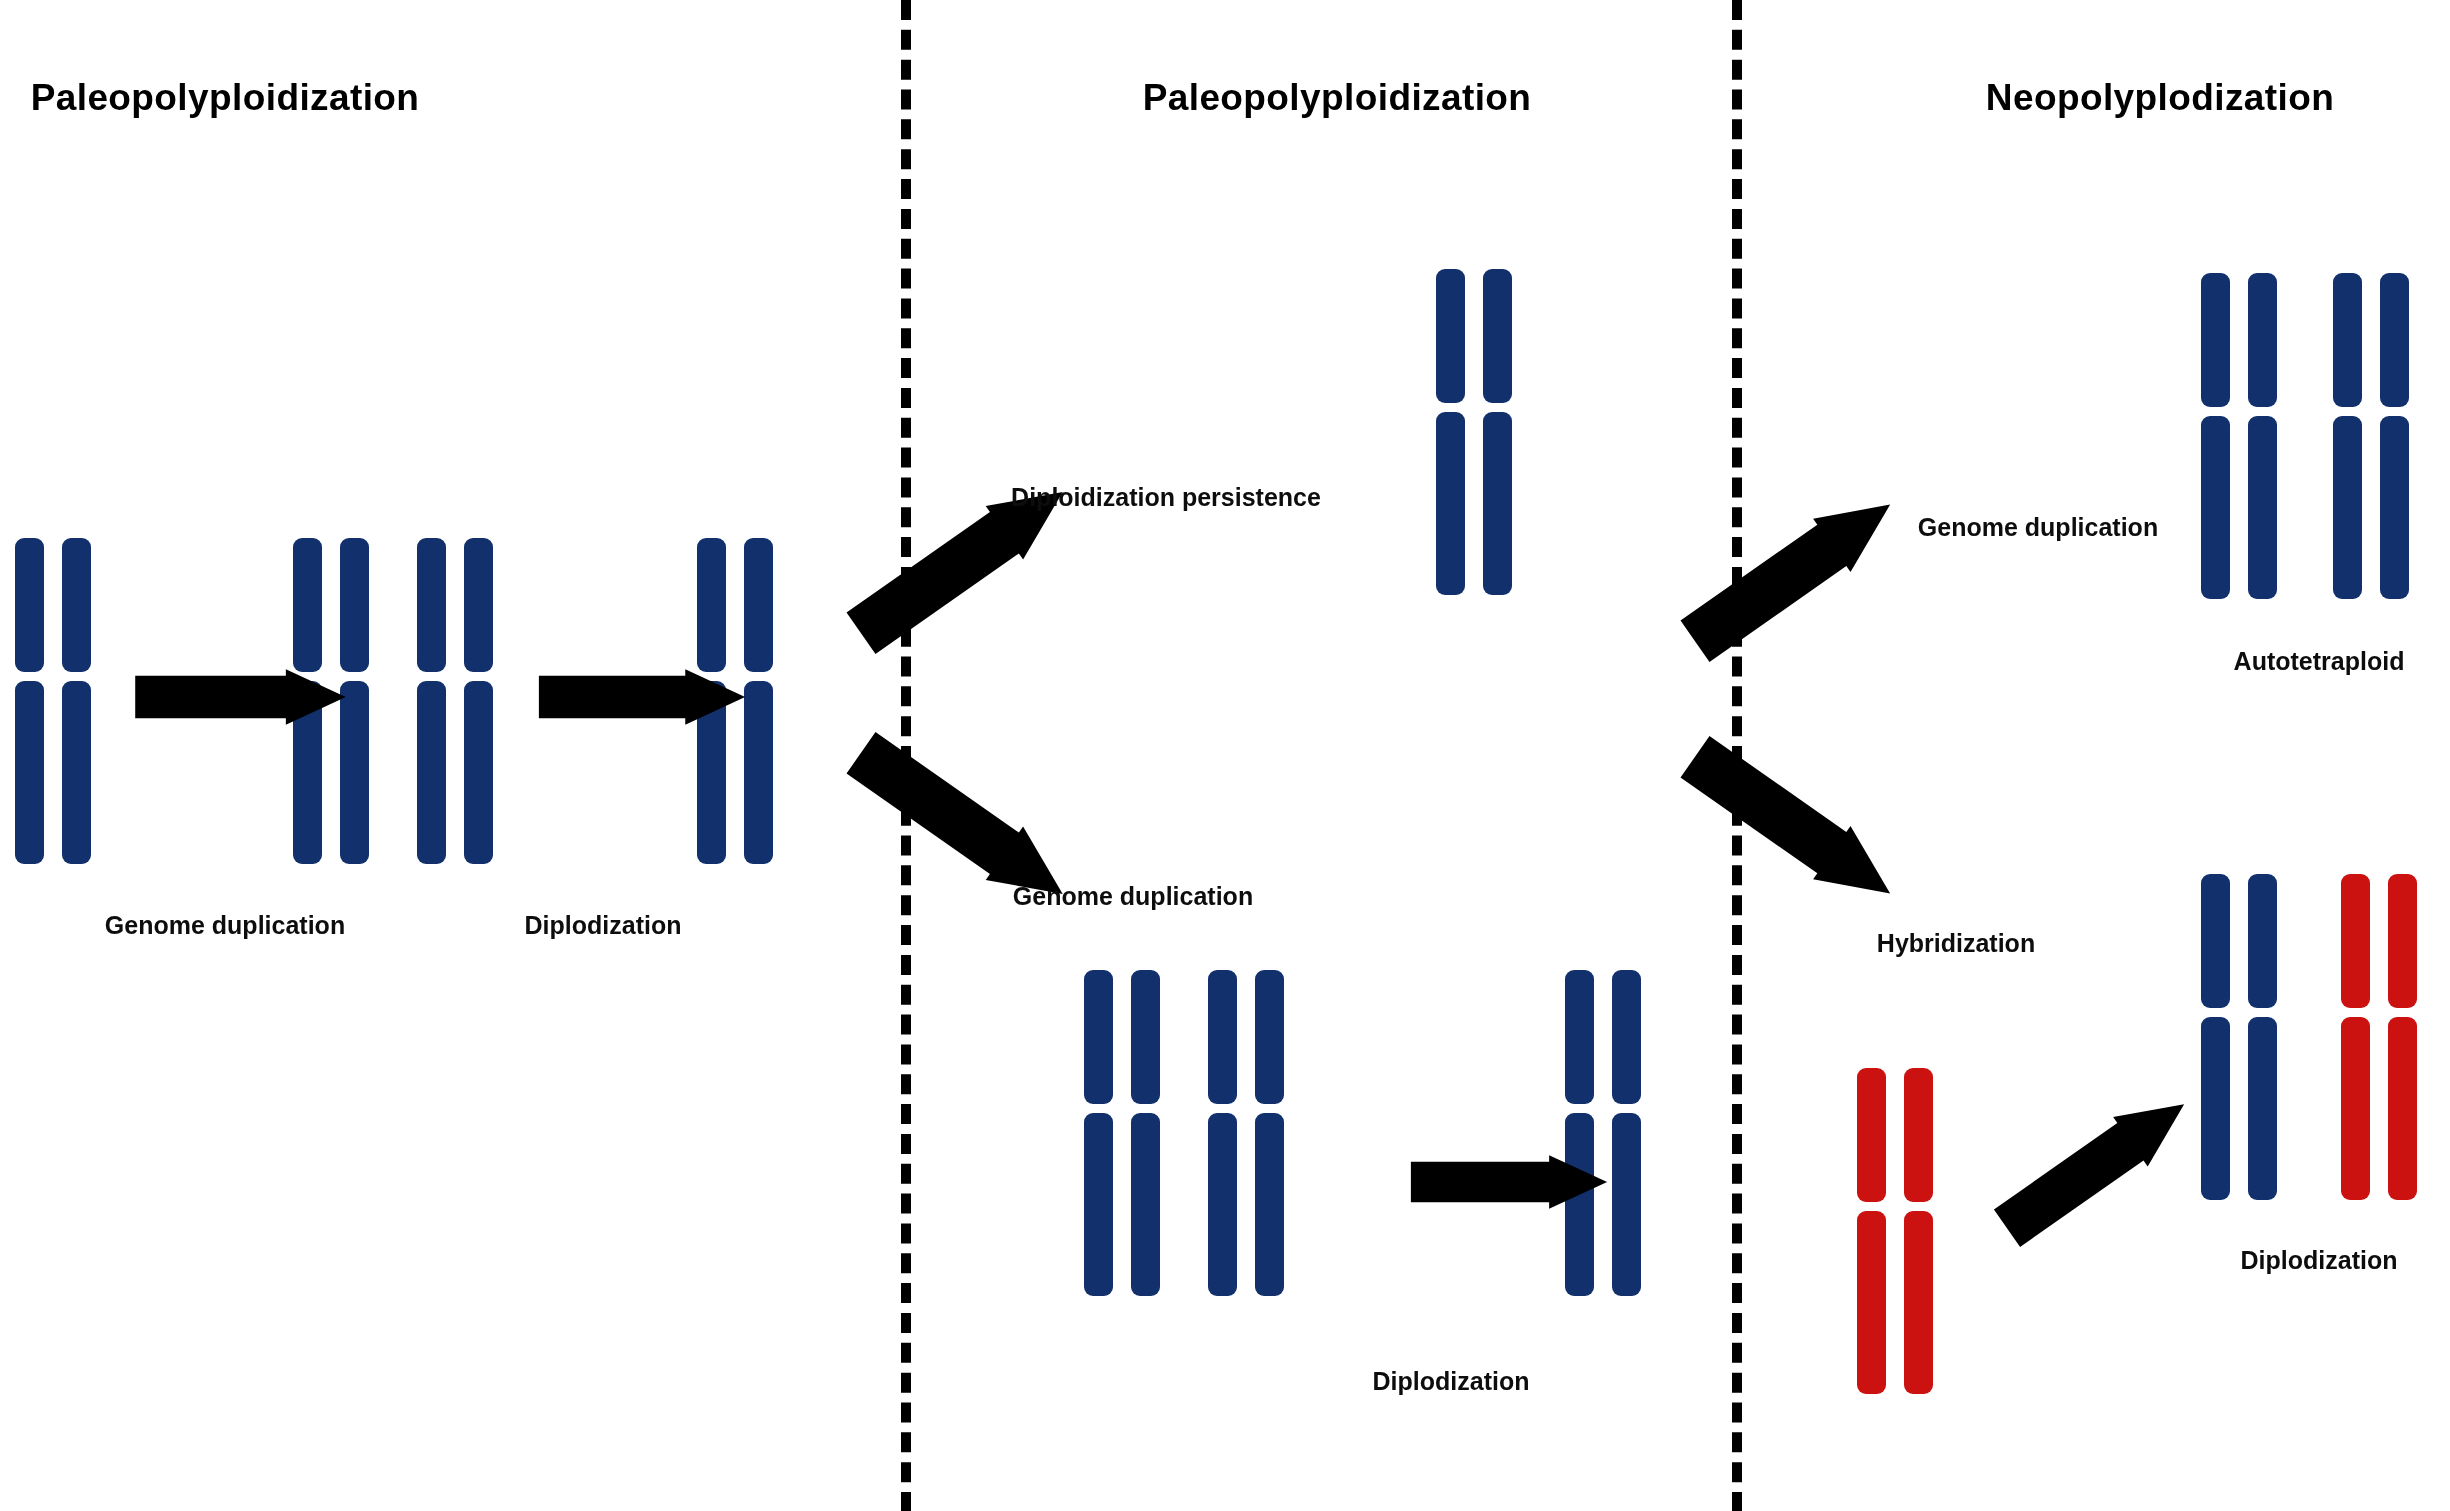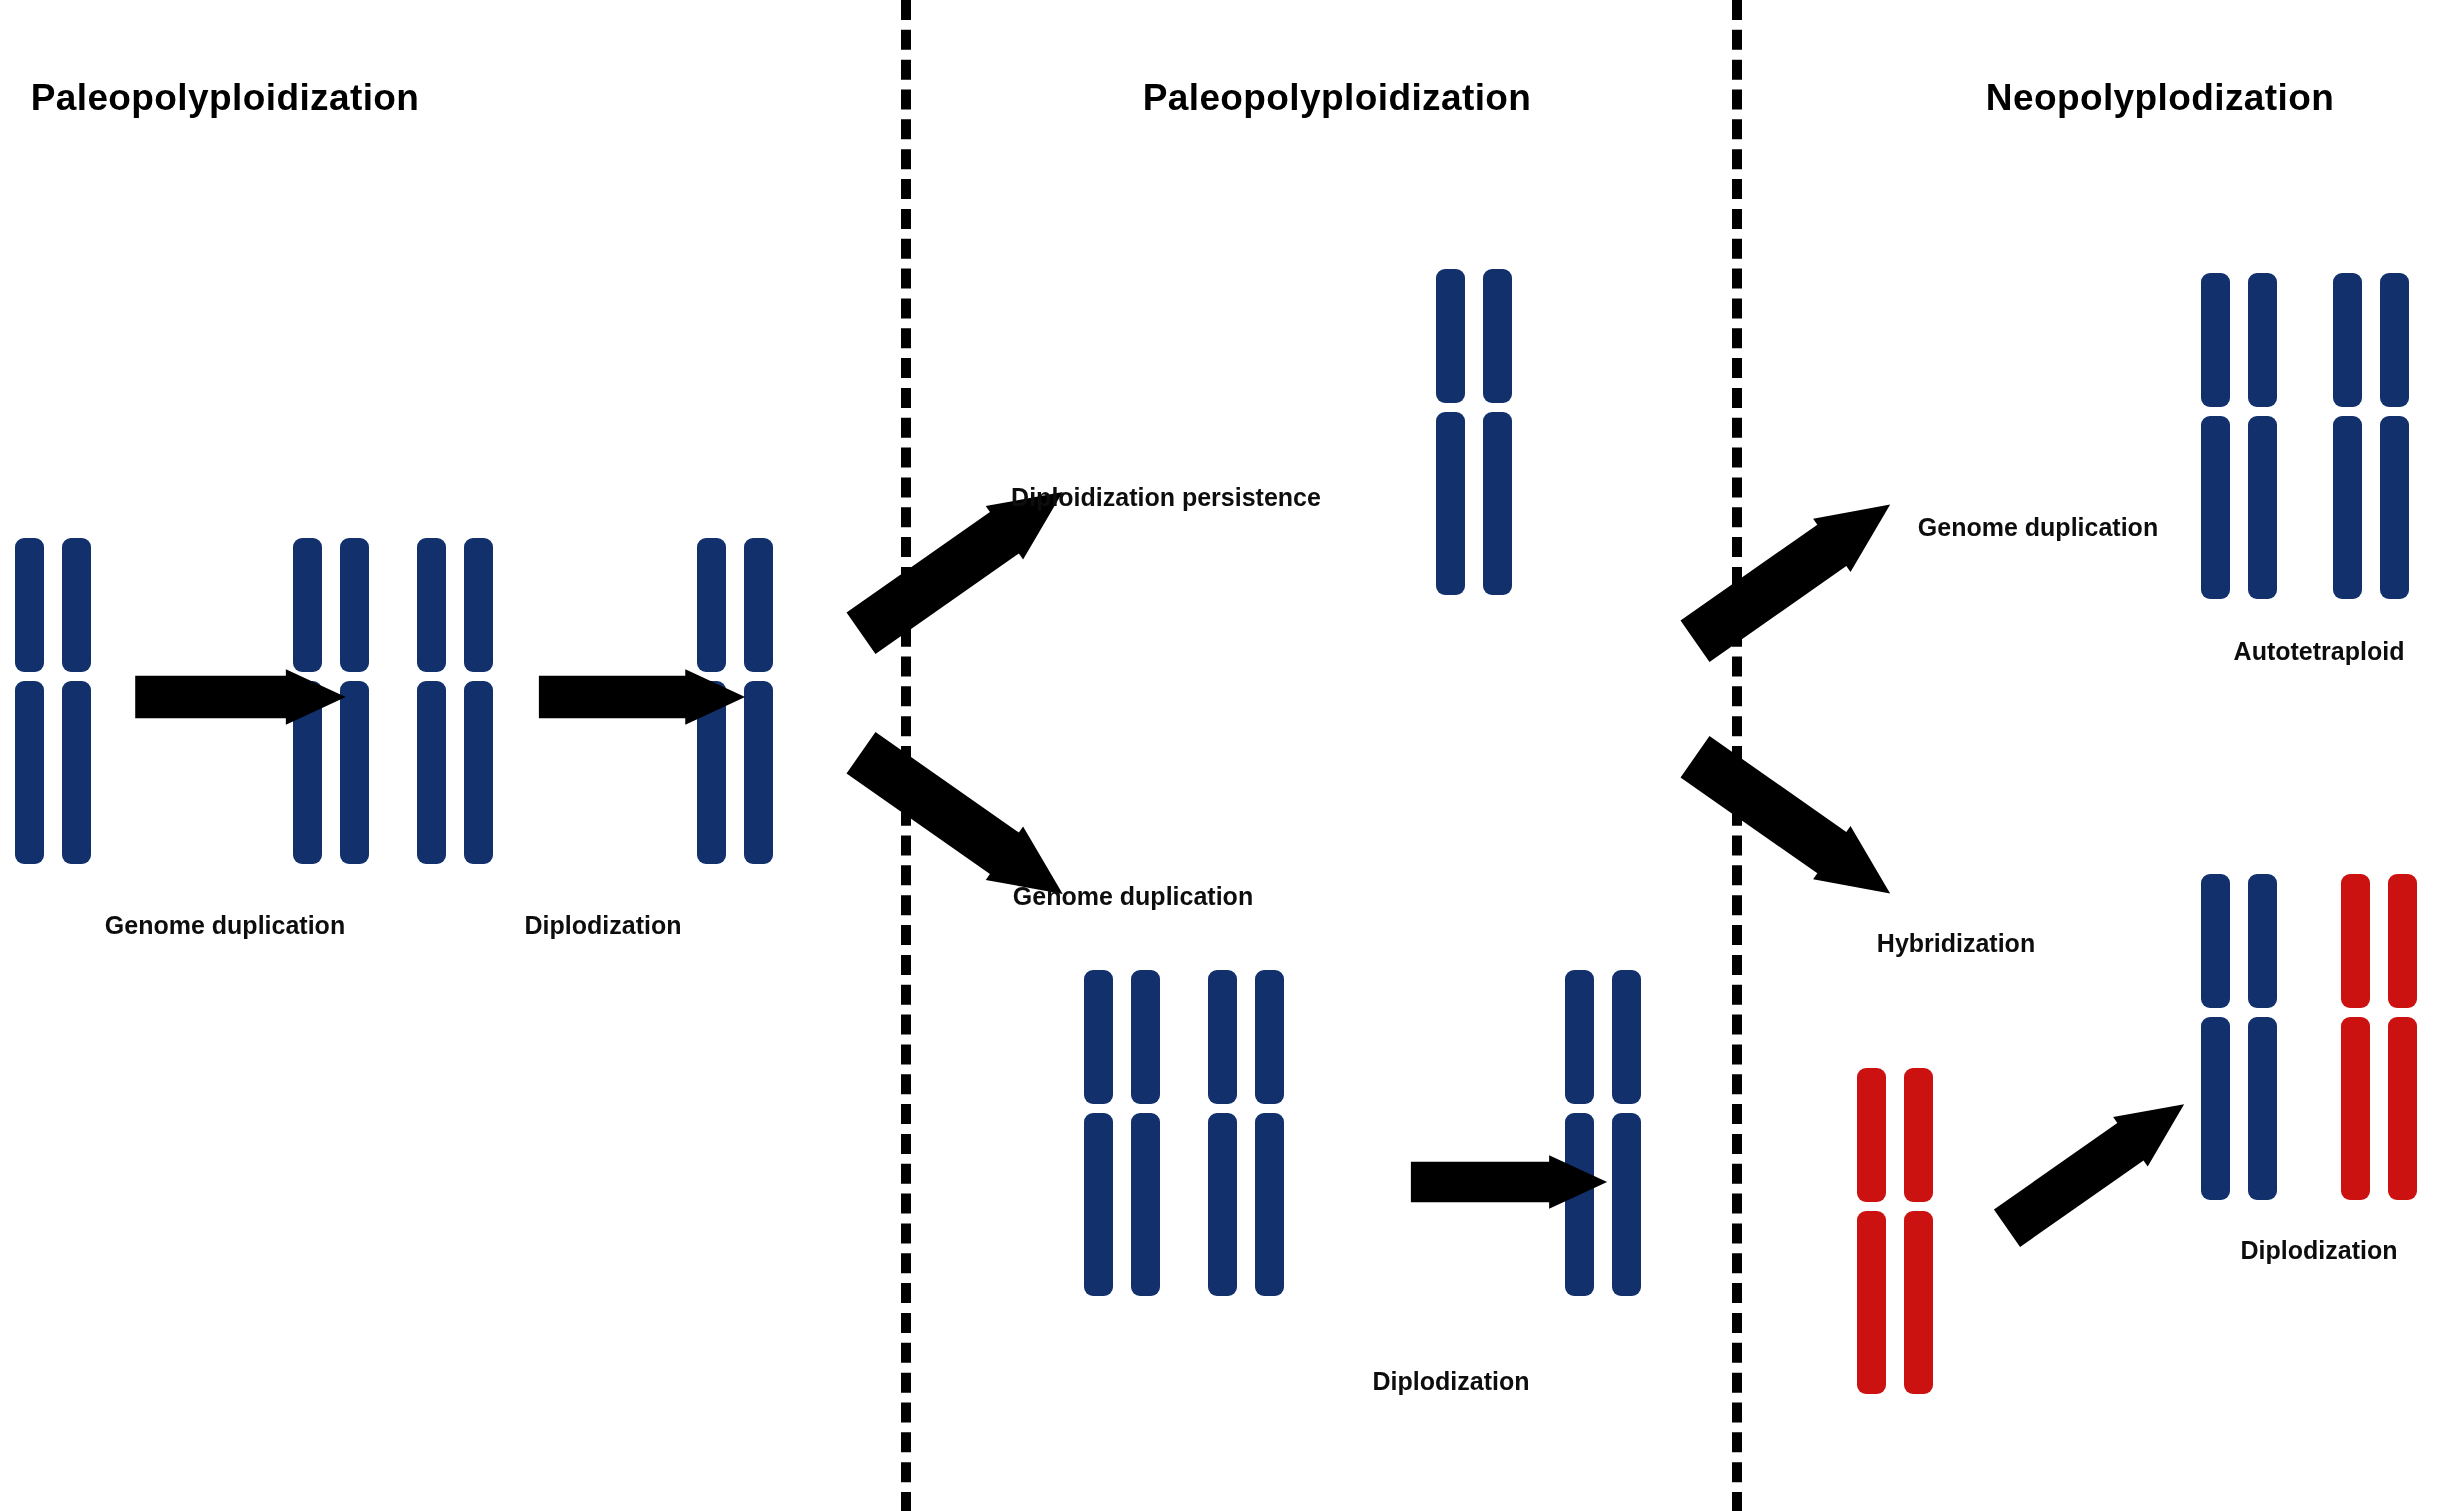--- a/index.html
+++ b/index.html
@@ -36,20 +36,21 @@
     white-space: nowrap;
     transform: translateX(-50%);
   }
   .result-label {
     position: absolute;
     font-weight: bold;
     font-size: 25px;
     color: #0d0d0d;
     white-space: nowrap;
     transform: translateX(-50%);
+    margin-top: 10px;
   }
   .divider {
     position: absolute;
     top: 0;
     width: 0;
     height: 1512px;
     border-left: 10.6px dashed #000000;
   }
   .chrom-group {
     position: absolute;

